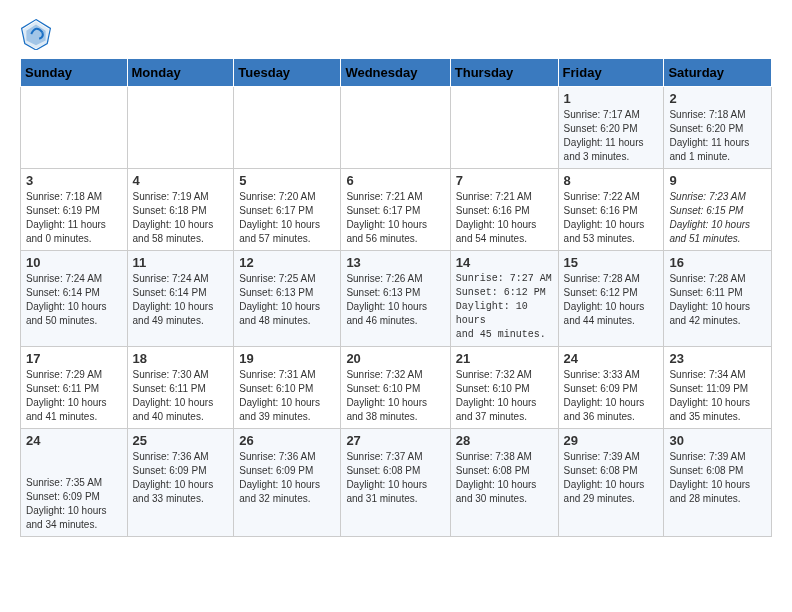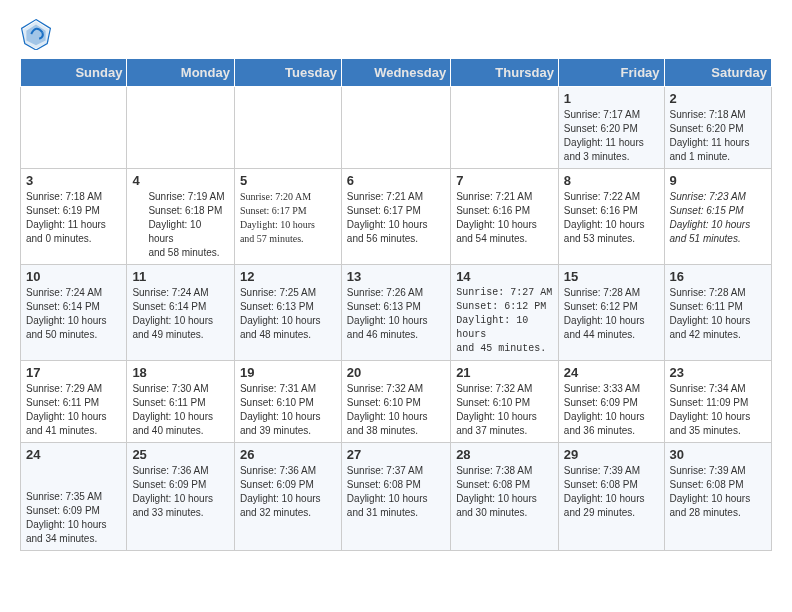--- a/index.html
+++ b/index.html
@@ -48,25 +48,25 @@
     }
     .calendar {
       width: 100%;
       border-collapse: collapse;
       padding: 0 10px;
       margin: 0 10px;
       width: calc(100% - 20px);
     }
     .calendar th {
       background-color: #3a7abf;
-      color: #e5e5e5;
+      color: #000000;
       font-size: 13px;
       font-weight: bold;
       padding: 6px 4px;
-      text-align: right;
+      text-align: left;
       border: 1px solid #fff;
       margin-left: 32px;
     }
     .calendar td {
       vertical-align: top;
       border: 1px solid #ccc;
       padding: 4px 5px;
       font-size: 10.5px;
       color: #333;
       width: 113px;
@@ -165,28 +165,28 @@
         <tr>
           <td>
             <span class="day-number">3</span>
             <div class="cell-text" style="white-space: pre-line;">Sunrise: 7:18 AM
 Sunset: 6:19 PM
 Daylight: 11 hours
 and 0 minutes.</div>
           </td>
           <td>
             <span class="day-number">4</span>
-            <div class="cell-text" style="white-space: pre-line; margin-left: 16px;">Sunrise: 7:19 AM
+            <div class="cell-text" style="white-space: pre-line;">Sunrise: 7:19 AM
 Sunset: 6:18 PM
 Daylight: 10 hours
 and 58 minutes.</div>
           </td>
           <td>
             <span class="day-number">5</span>
-            <div class="cell-text" style="white-space: pre-line; font-family: Liberation Serif, serif;">Sunrise: 7:20 AM
+            <div class="cell-text" style="white-space: pre-line;">Sunrise: 7:20 AM
 Sunset: 6:17 PM
 Daylight: 10 hours
 and 57 minutes.</div>
           </td>
           <td>
             <span class="day-number">6</span>
             <div class="cell-text" style="white-space: pre-line;">Sunrise: 7:21 AM
 Sunset: 6:17 PM
 Daylight: 10 hours
 and 56 minutes.</div>

